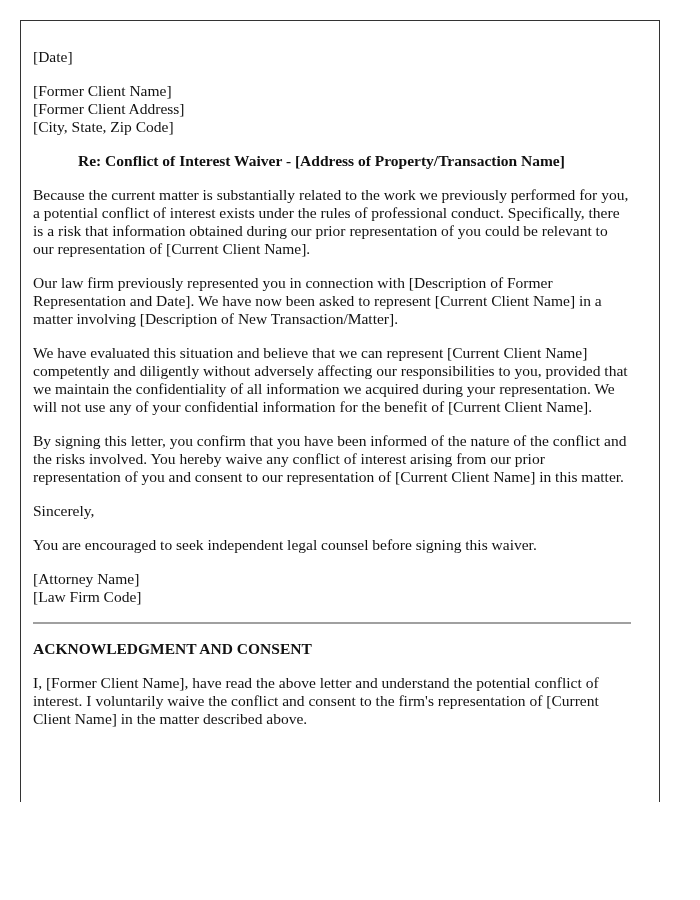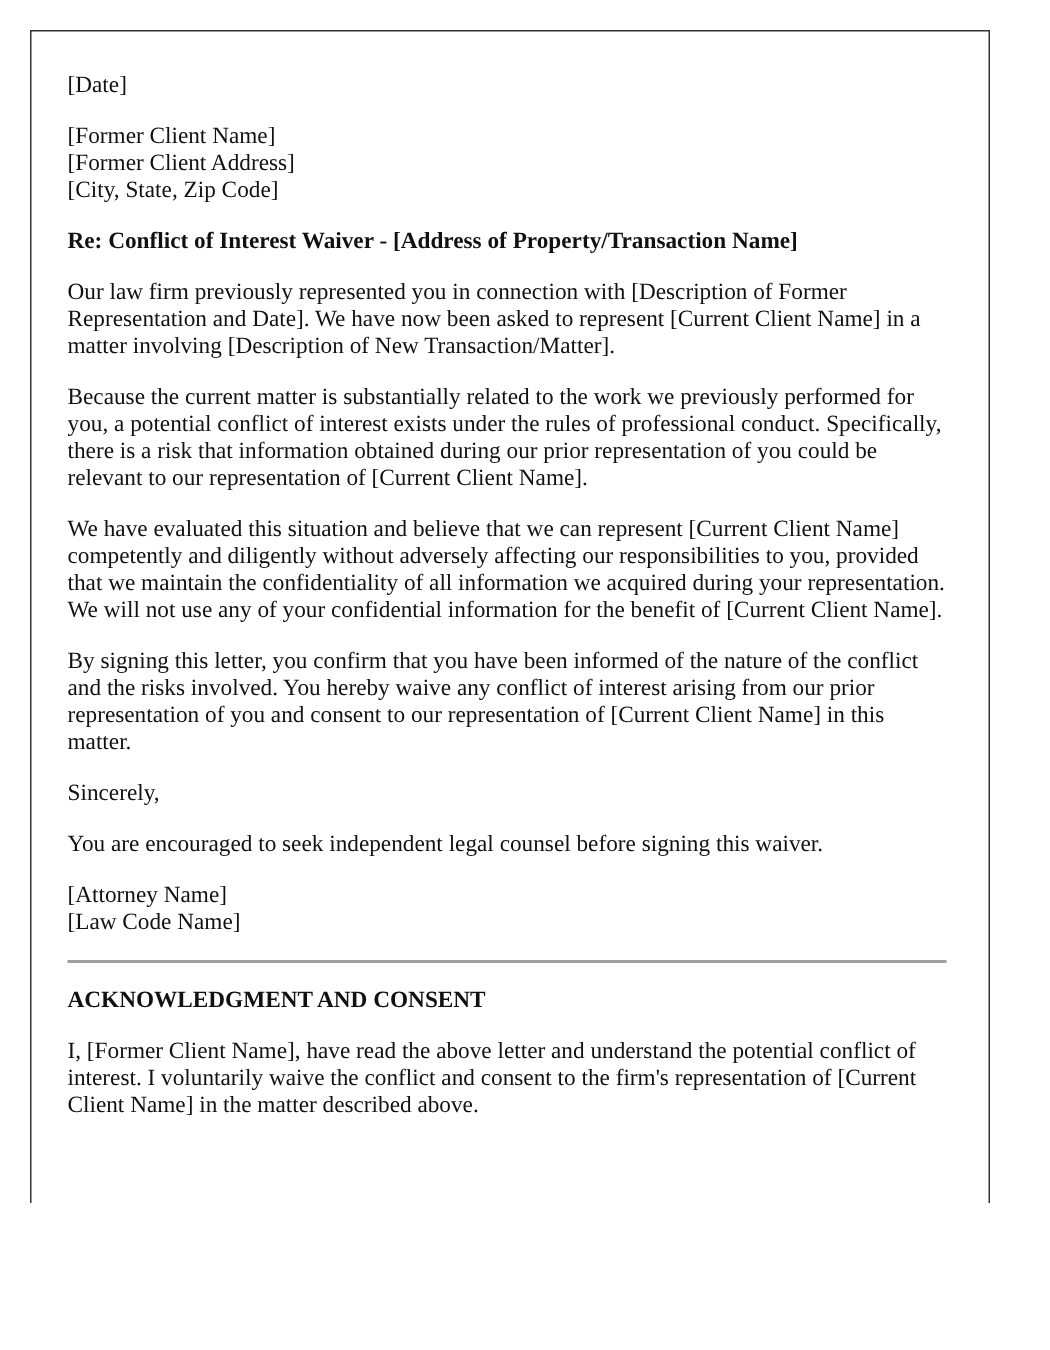--- a/index.html
+++ b/index.html
@@ -20,31 +20,32 @@
   .page {
     position: absolute;
     left: 20px;
     top: 20px;
     width: 640px;
     height: 782px;
     border-top: 1px solid #333333;
     border-left: 1px solid #333333;
     border-right: 1px solid #333333;
     box-sizing: border-box;
-    padding: 27px 28px 0 24px;
+    padding: 27px 28px 0 12px;
     overflow: hidden;
   }
   p {
     margin: 0 0 16px 0;
   }
   .line {
     display: block;
   }
   .bold {
     font-weight: bold;
+    margin-left: 45px;
   }
   .rule {
     border: none;
     border-top: 2px solid #a0a0a0;
     margin: 16px 0 16px 0;
     height: 0;
   }
   .ack-title {
     font-weight: bold;
   }
@@ -58,31 +59,31 @@
 
   <p>
     <span class="line">[Former Client Name]</span>
     <span class="line">[Former Client Address]</span>
     <span class="line">[City, State, Zip Code]</span>
   </p>
 
   <p class="bold">Re: Conflict of Interest Waiver - [Address of Property/Transaction Name]</p>
 
 
+  <p>Because the current matter is substantially related to the work we previously performed for you, a potential conflict of interest exists under the rules of professional conduct. Specifically, there is a risk that information obtained during our prior representation of you could be relevant to our representation of [Current Client Name].</p>
   <p>Our law firm previously represented you in connection with [Description of Former Representation and Date]. We have now been asked to represent [Current Client Name] in a matter involving [Description of New Transaction/Matter].</p>
-  <p>Because the current matter is substantially related to the work we previously performed for you, a potential conflict of interest exists under the rules of professional conduct. Specifically, there is a risk that information obtained during our prior representation of you could be relevant to our representation of [Current Client Name].</p>
   <p>We have evaluated this situation and believe that we can represent [Current Client Name] competently and diligently without adversely affecting our responsibilities to you, provided that we maintain the confidentiality of all information we acquired during your representation. We will not use any of your confidential information for the benefit of [Current Client Name].</p>
   <p>By signing this letter, you confirm that you have been informed of the nature of the conflict and the risks involved. You hereby waive any conflict of interest arising from our prior representation of you and consent to our representation of [Current Client Name] in this matter.</p>
   <p>Sincerely,</p>
 
   <p>You are encouraged to seek independent legal counsel before signing this waiver.</p>
 
   <p style="margin-bottom:0;">
     <span class="line">[Attorney Name]</span>
-    <span class="line">[Law Code Name]</span>
+    <span class="line">[Law Firm Code]</span>
   </p>
 
   <hr class="rule">
 
   <p class="ack-title">ACKNOWLEDGMENT AND CONSENT</p>
 
   <p>I, [Former Client Name], have read the above letter and understand the potential conflict of interest. I voluntarily waive the conflict and consent to the firm's representation of [Current Client Name] in the matter described above.</p>
 
 </div>
 

